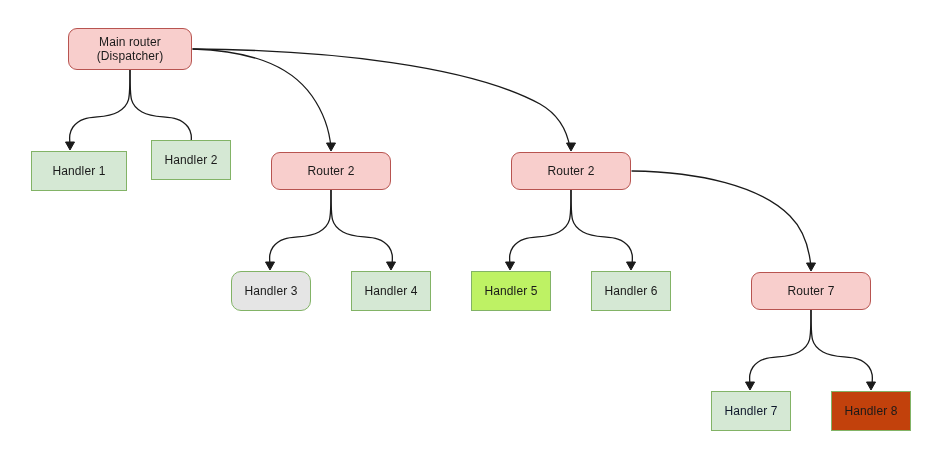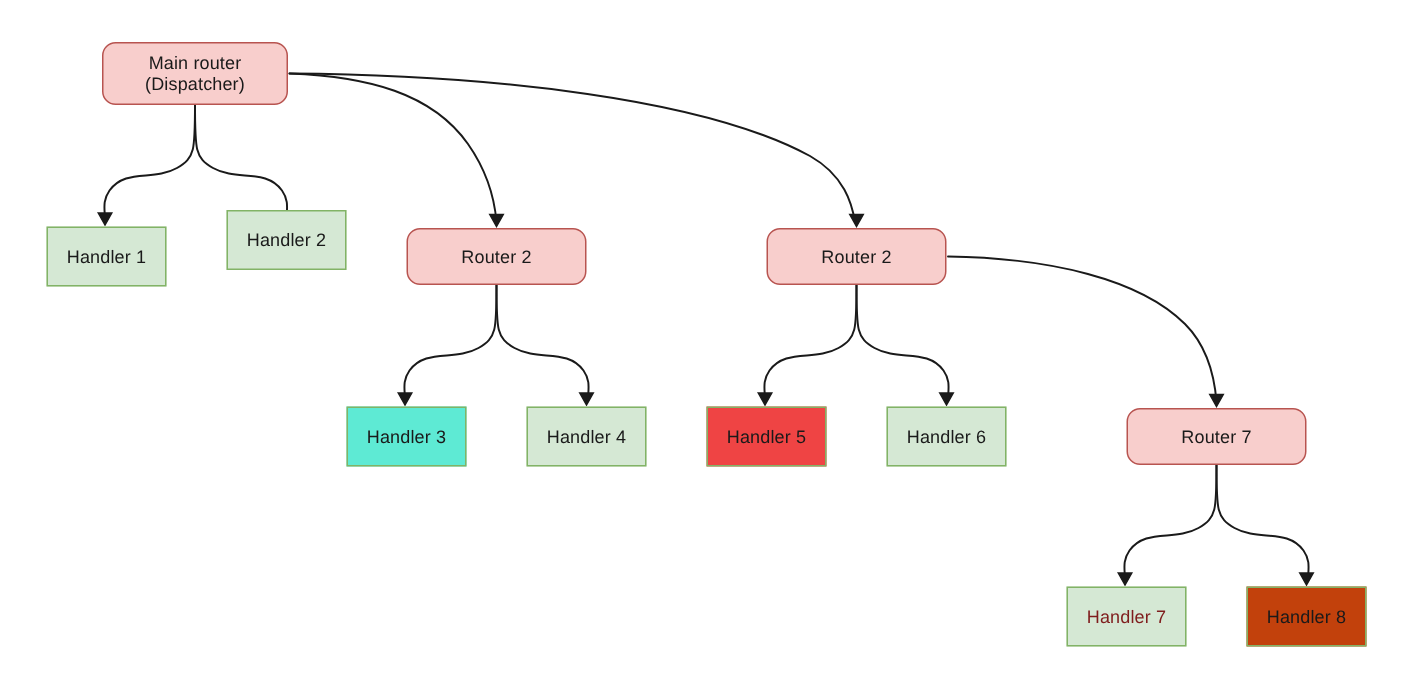--- a/index.html
+++ b/index.html
@@ -111,26 +111,26 @@
       </g>
       <g>
         <path class="edge-path" d="M 811 310 C 811 340 811 345 823 352 C 839 361 858 352 869 367 C 874 374 872 380 872 387" stroke="#1a1a1a"></path>
         <path class="arrow-head" d="M 866.5 382 L 871 390 L 875.5 382 Z" fill="#1a1a1a" stroke="#1a1a1a"></path>
       </g>
     </svg>
 
   <div id="node-layer">
       <div class="node router" style="left: 68px; top: 28px; width: 124px; height: 42px; background: rgb(248, 206, 204); border-color: rgb(184, 84, 80); color: rgb(26, 26, 26);">Main router
 (Dispatcher)</div>
-      <div class="node handler" style="left: 31px; top: 151px; width: 80px; height: 40px; background: rgb(213, 232, 212); border-color: rgb(130, 179, 102); color: rgb(26, 26, 26);">Handler 1</div>
+      <div class="node handler" style="left: 31px; top: 151px; width: 96px; height: 40px; background: rgb(213, 232, 212); border-color: rgb(130, 179, 102); color: rgb(26, 26, 26);">Handler 1</div>
       <div class="node handler" style="left: 151px; top: 140px; width: 80px; height: 40px; background: rgb(213, 232, 212); border-color: rgb(130, 179, 102); color: rgb(26, 26, 26);">Handler 2</div>
       <div class="node router" style="left: 271px; top: 152px; width: 120px; height: 38px; background: rgb(248, 206, 204); border-color: rgb(184, 84, 80); color: rgb(26, 26, 26);">Router 2</div>
       <div class="node router" style="left: 511px; top: 152px; width: 120px; height: 38px; background: rgb(248, 206, 204); border-color: rgb(184, 84, 80); color: rgb(26, 26, 26);">Router 2</div>
-      <div class="node handler" style="left: 231px; top: 271px; width: 80px; height: 40px; background: #5eead4; border-color: rgb(130, 179, 102); color: rgb(26, 26, 26);">Handler 3</div>
+      <div class="node handler" style="left: 231px; top: 271px; width: 80px; height: 40px; background: #e5e5e5; border-color: rgb(130, 179, 102); color: rgb(26, 26, 26); border-radius: 10px;">Handler 3</div>
       <div class="node handler" style="left: 351px; top: 271px; width: 80px; height: 40px; background: rgb(213, 232, 212); border-color: rgb(130, 179, 102); color: rgb(26, 26, 26);">Handler 4</div>
-      <div class="node handler" style="left: 471px; top: 271px; width: 80px; height: 40px; background: #ef4444; border-color: rgb(130, 179, 102); color: rgb(26, 26, 26);">Handler 5</div>
+      <div class="node handler" style="left: 471px; top: 271px; width: 80px; height: 40px; background: #bef264; border-color: rgb(130, 179, 102); color: rgb(26, 26, 26);">Handler 5</div>
       <div class="node handler" style="left: 591px; top: 271px; width: 80px; height: 40px; background: rgb(213, 232, 212); border-color: rgb(130, 179, 102); color: rgb(26, 26, 26);">Handler 6</div>
       <div class="node router" style="left: 751px; top: 272px; width: 120px; height: 38px; background: rgb(248, 206, 204); border-color: rgb(184, 84, 80); color: rgb(26, 26, 26);">Router 7</div>
-      <div class="node handler" style="left: 711px; top: 391px; width: 80px; height: 40px; background: rgb(213, 232, 212); border-color: rgb(130, 179, 102); color: #7f1d1d;">Handler 7</div>
+      <div class="node handler" style="left: 711px; top: 391px; width: 80px; height: 40px; background: rgb(213, 232, 212); border-color: rgb(130, 179, 102); color: #0f172a;">Handler 7</div>
       <div class="node handler" style="left: 831px; top: 391px; width: 80px; height: 40px; background: #c2410c; border-color: rgb(130, 179, 102); color: rgb(26, 26, 26);">Handler 8</div>
     </div>
 
 </div>
 
 </body></html>

